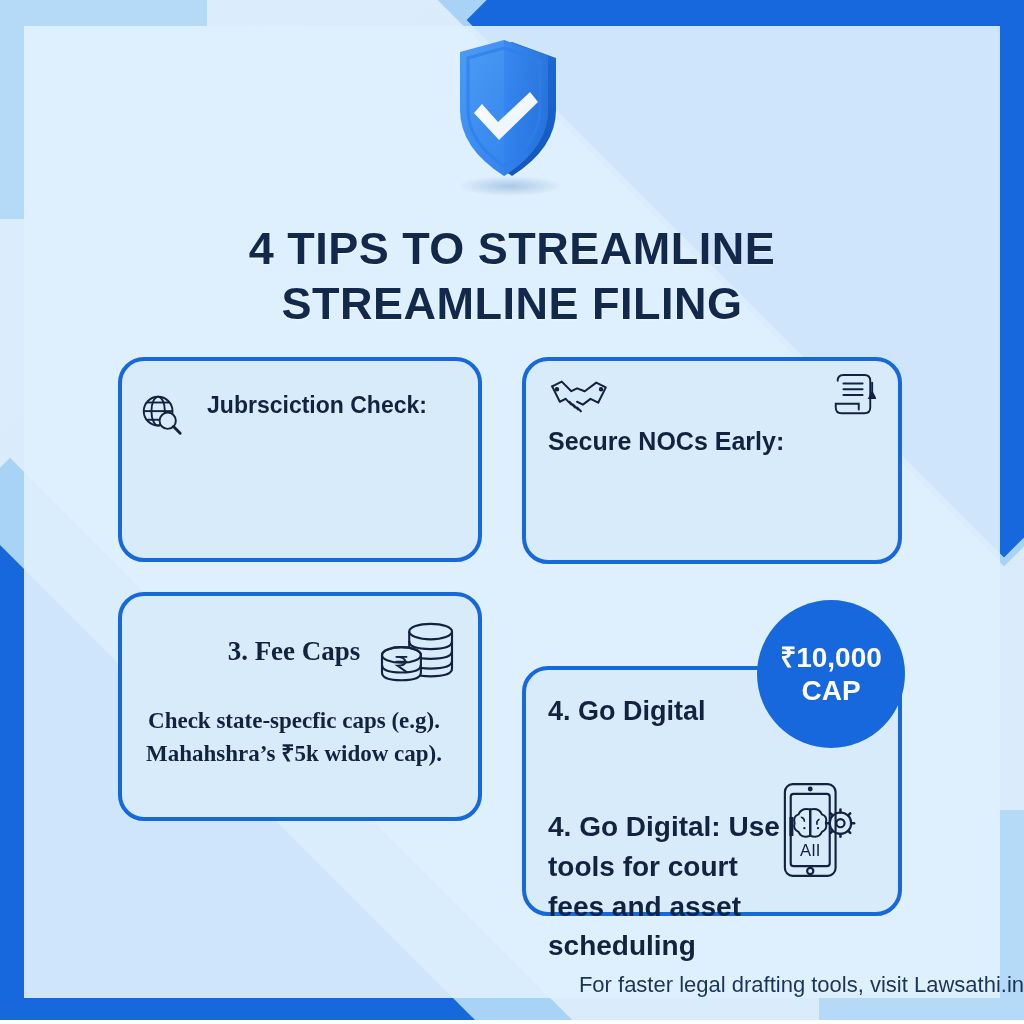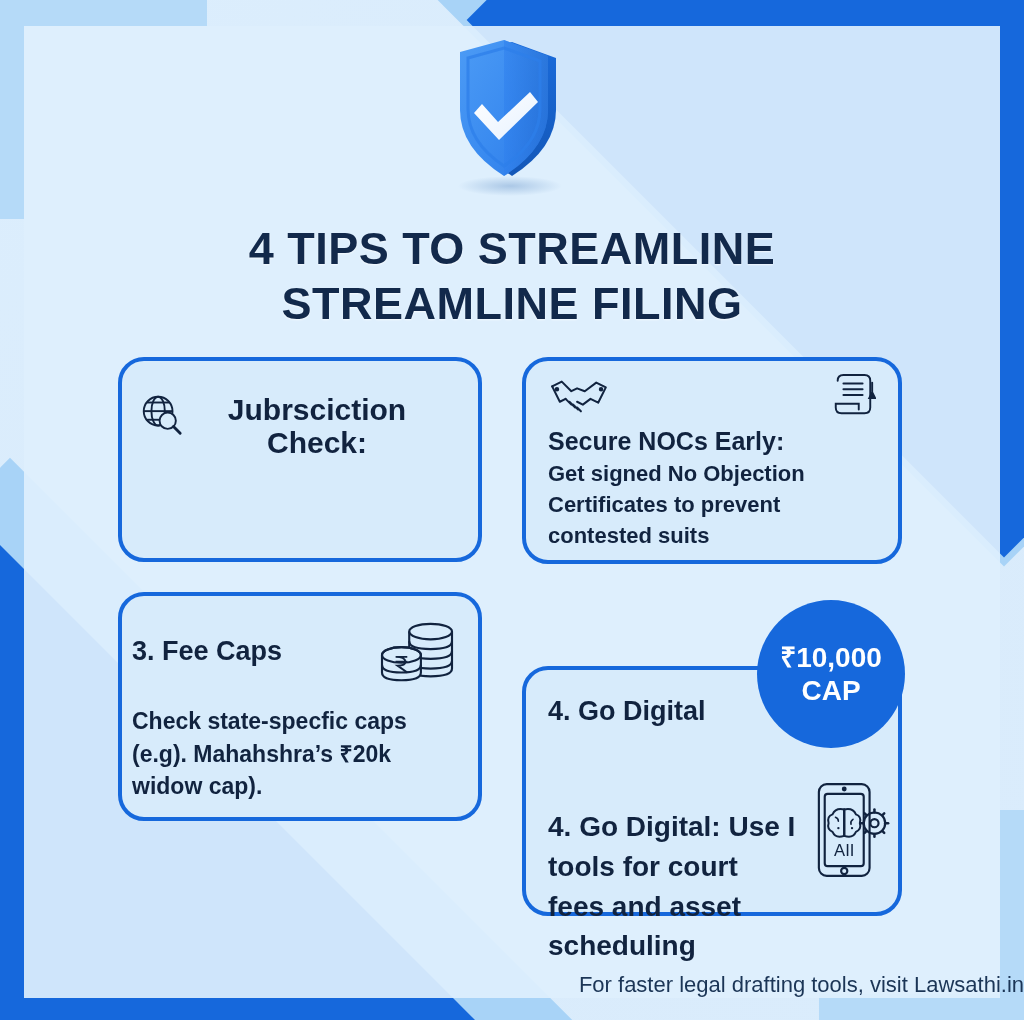--- a/index.html
+++ b/index.html
@@ -167,21 +167,21 @@
   #card-4 { left: 522px; top: 666px; width: 380px; height: 250px; }
 
   .c1-inner {
     position: relative;
     height: 100%;
     padding: 32px 22px 0 22px;
     box-sizing: border-box;
     text-align: center;
   }
   .c1-head {
-    font-size: 30px;
+    font-size: 23px;
     font-weight: bold;
     line-height: 1.1;
     margin-left: 34px;
   }
   .c1-body {
     font-size: 23px;
     font-weight: bold;
     line-height: 1.38;
     margin-top: 5px;
   }
@@ -210,21 +210,22 @@
     margin-top: 2px;
   }
   .c2-handshake { position: absolute; left: 22px; top: 12px; }
   .c2-scroll { position: absolute; right: 22px; top: 10px; }
 
   .c3-inner {
     position: relative;
     height: 100%;
     padding: 40px 22px 0 10px;
     box-sizing: border-box;
-    text-align: left;
+    text-align: center;
+    font-family: Liberation Serif, serif;
   }
   .c3-head {
     font-size: 27px;
     font-weight: bold;
   }
   .c3-body {
     font-size: 23px;
     font-weight: bold;
     line-height: 1.42;
     margin-top: 38px;
@@ -243,21 +244,21 @@
     font-weight: bold;
     margin-top: 8px;
   }
   .c4-body {
     font-size: 28px;
     font-weight: bold;
     line-height: 1.42;
     margin-top: 80px;
     width: 250px;
   }
-  .c4-tablet { position: absolute; right: 6px; top: 110px; }
+  .c4-tablet { position: absolute; right: 40px; top: 110px; }
 
   .badge {
     position: absolute;
     left: 757px;
     top: 600px;
     width: 148px;
     height: 148px;
     border-radius: 50%;
     background: #1668DC;
     color: #FFFFFF;
@@ -372,42 +373,41 @@
         <span class="c2-scroll">
           <svg width="46" height="50" viewBox="0 0 48 52" fill="none" stroke="#11233F" stroke-width="2" stroke-linecap="round">
             <path d="M8 10 Q8 4 14 4 L36 4 Q42 4 42 10 L42 38 Q42 44 36 44 L12 44 Q6 44 6 38 L6 34 L30 34 L30 40"></path>
             <line x1="14" y1="13" x2="34" y2="13"></line>
             <line x1="14" y1="19" x2="34" y2="19"></line>
             <line x1="14" y1="25" x2="34" y2="25"></line>
             <path d="M44 12 L44 22 L47 28 L41 28 L44 22" fill="#11233F"></path>
           </svg>
         </span>
         <div class="c2-head">Secure NOCs Early:</div>
-        <div class="c2-body">Get signed No Objection Certificates to prevent contested suits</div>
       </div>
     </div>
 
     <div class="card" id="card-3">
       <div class="c3-inner">
         <span class="c3-coins">
           <svg width="78" height="70" viewBox="0 0 80 72" fill="none" stroke="#11233F" stroke-width="2.2">
             <ellipse cx="54" cy="14" rx="22" ry="8" fill="#D7EBFB"></ellipse>
             <path d="M32 14 L32 52 Q32 60 54 60 Q76 60 76 52 L76 14"></path>
             <path d="M32 24 Q32 32 54 32 Q76 32 76 24"></path>
             <path d="M32 34 Q32 42 54 42 Q76 42 76 34"></path>
             <path d="M32 44 Q32 52 54 52 Q76 52 76 44"></path>
             <ellipse cx="24" cy="38" rx="20" ry="8" fill="#D7EBFB"></ellipse>
             <path d="M4 38 L4 56 Q4 64 24 64 Q44 64 44 56 L44 38" fill="#D7EBFB"></path>
             <ellipse cx="24" cy="38" rx="20" ry="8" fill="none"></ellipse>
             <path d="M4 48 Q4 56 24 56 Q44 56 44 48"></path>
             <path d="M18 40 L30 40 M18 45 L30 45 M18 40 Q28 40 28 45 Q28 49 20 49 L30 56" stroke-width="2"></path>
           </svg>
         </span>
         <div class="c3-head">3. Fee Caps</div>
-        <div class="c3-body">Check state-specfic caps (e.g). Mahahshra’s ₹20k widow cap).</div>
+        <div class="c3-body">Check state-specfic caps (e.g). Mahahshra’s ₹5k widow cap).</div>
       </div>
     </div>
 
     <div class="card" id="card-4">
       <div class="c4-inner">
         <span class="c4-tablet">
           <svg width="78" height="100" viewBox="0 0 80 102" fill="none" stroke="#11233F" stroke-width="2.2" stroke-linecap="round">
             <rect x="5" y="4" width="52" height="94" rx="8"></rect>
             <rect x="11" y="14" width="40" height="74" rx="3"></rect>
             <circle cx="31" cy="9" r="1.4" fill="#11233F"></circle>

